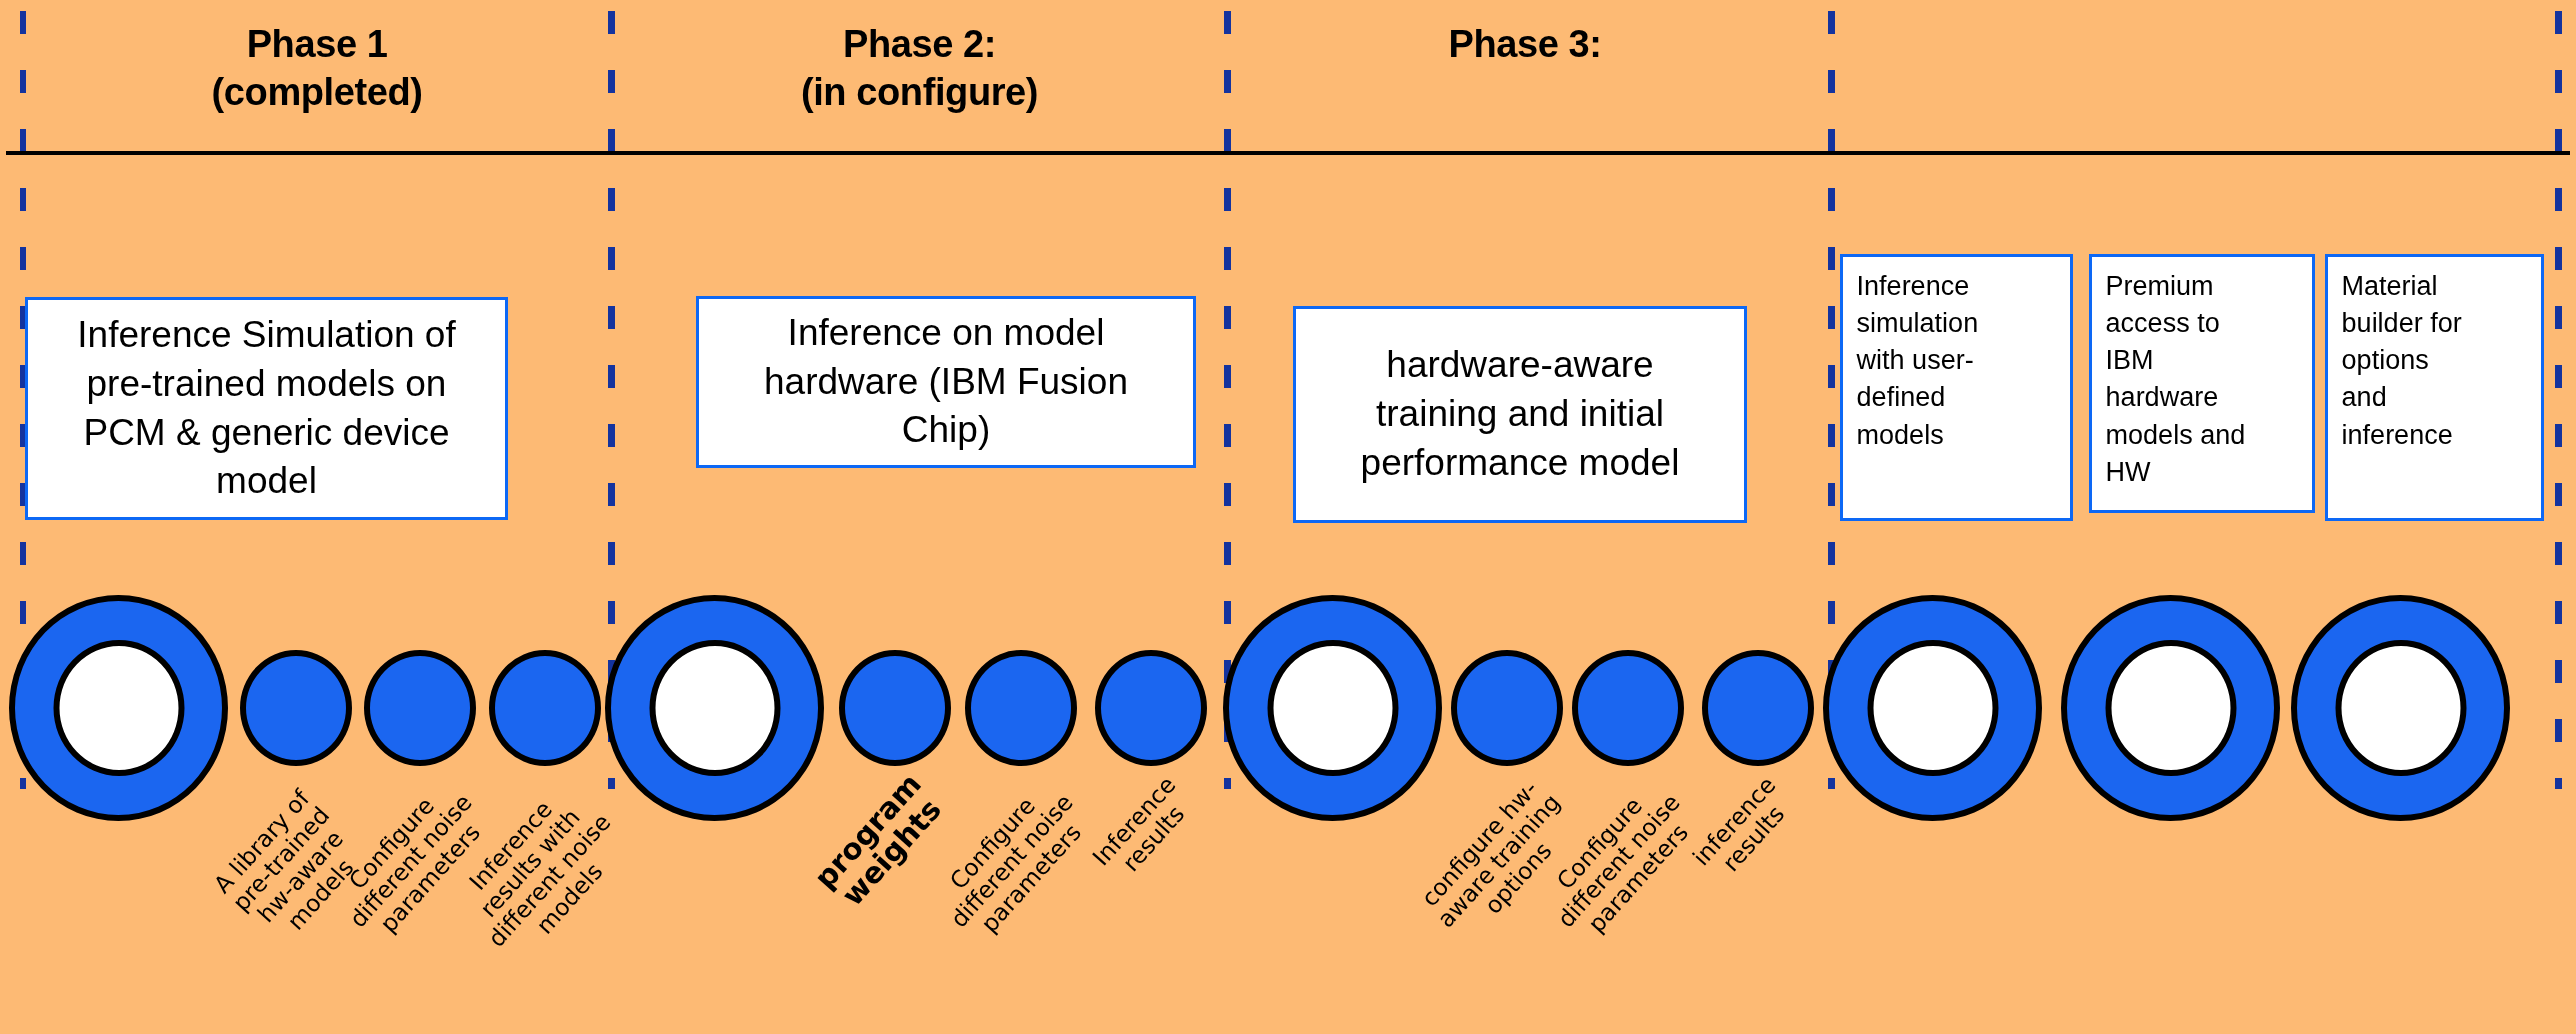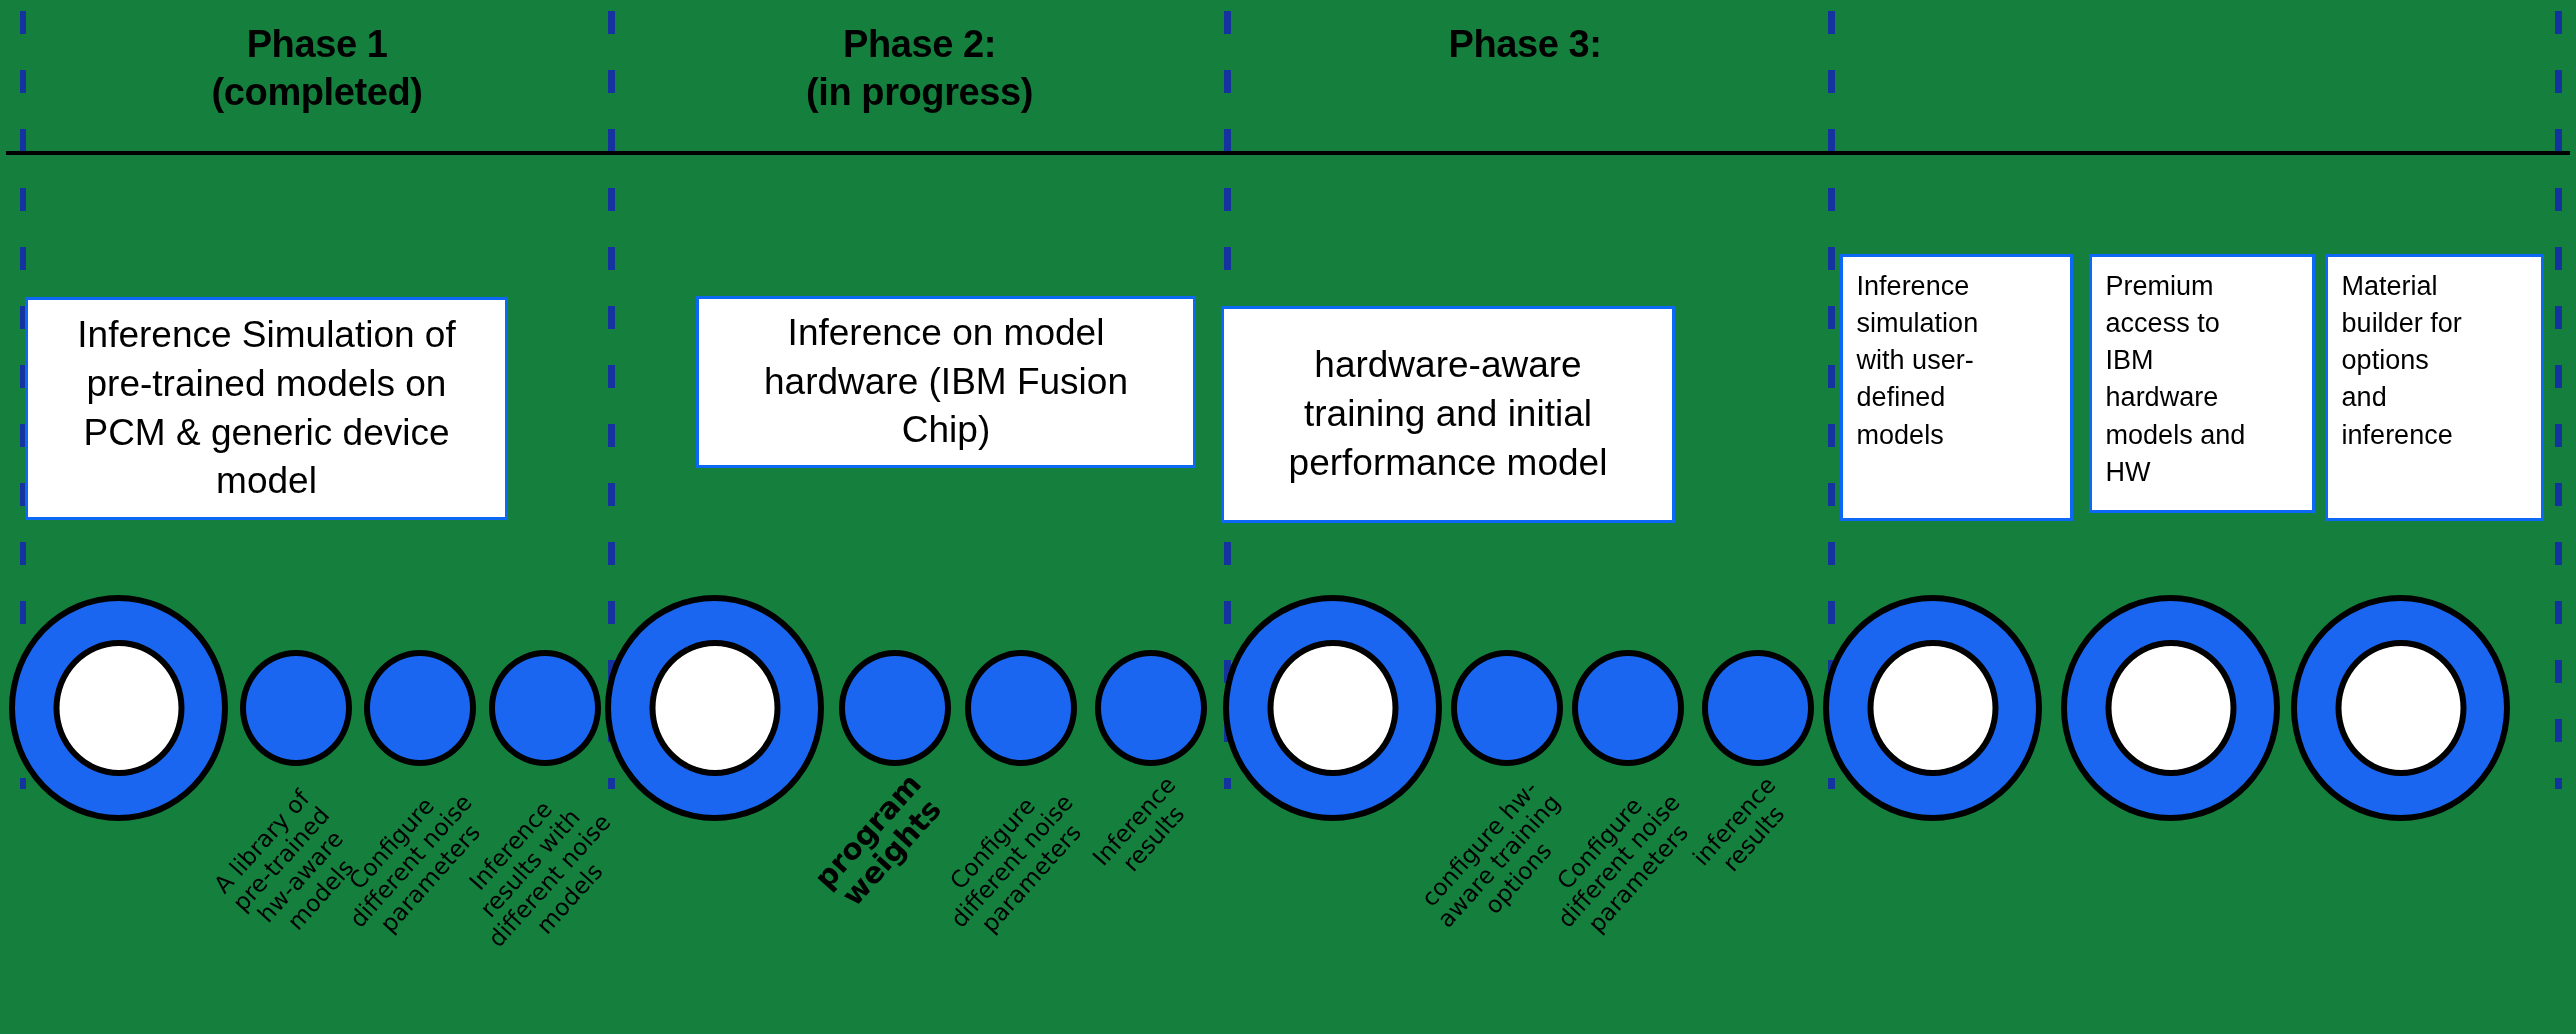--- a/index.html
+++ b/index.html
@@ -1,17 +1,17 @@
 <!DOCTYPE html>
 <html style="--separator: #14339e; --box_border: #0d68f5; --shape_fill: #1b66f0; --shape_outline: #000000; --text: #000000;font-size:12px"><head>
 <meta charset="utf-8">
 <style>
   html,body{margin:0;padding:0;background:#fff;}
   .canvas{
-    position:relative;width:2576px;height:1034px;background:#15803d;overflow:hidden;
+    position:relative;width:2576px;height:1034px;background:#fdba74;overflow:hidden;
     font-family:"Liberation Sans",sans-serif;color:#000;
   }
   .vdash{
     position:absolute;top:11.3px;height:778px;width:6.8px;
     background:repeating-linear-gradient(to bottom,var(--separator,#14339e) 0 22.6px,transparent 22.6px 59px);
   }
   .timeline{position:absolute;left:6px;top:151px;width:2564px;height:3.8px;background:var(--shape_outline,#000);}
   .phase-header{
     position:absolute;top:19.6px;font-size:38px;line-height:1.28;font-weight:700;
     text-align:center;white-space:pre-line;letter-spacing:-0.4px;
@@ -52,35 +52,35 @@
   <div class="vdash" style="left:608px"></div>
   <div class="vdash" style="left:1224px"></div>
   <div class="vdash" style="left:1828px"></div>
   <div class="vdash" style="left:2555px"></div>
 
   <div class="timeline"></div>
 
   <div class="phase-header" style="left:22.6px;width:589px">Phase 1
 (completed)</div>
   <div class="phase-header" style="left:612px;width:615px">Phase 2:
-(in progress)</div>
+(in configure)</div>
   <div class="phase-header" style="left:1227px;width:596px">Phase 3:</div>
 
   <div class="feature-box" style="left:25px;top:297px;width:483px;height:223px">
     <div class="box-text">Inference Simulation of
 pre-trained models on
 PCM &amp; generic device
 model</div>
   </div>
   <div class="feature-box" style="left:696px;top:296px;width:500px;height:172px">
     <div class="box-text">Inference on model
 hardware (IBM Fusion
 Chip)</div>
   </div>
-  <div class="feature-box" style="left:1221px;top:306px;width:454px;height:217px">
+  <div class="feature-box" style="left:1293px;top:306px;width:454px;height:217px">
     <div class="box-text">hardware-aware
 training and initial
 performance model</div>
   </div>
   <div class="feature-box small" style="left:1840px;top:254px;width:233px;height:267px">
     <div class="box-text">Inference
 simulation
 with user-
 defined
 models</div>

